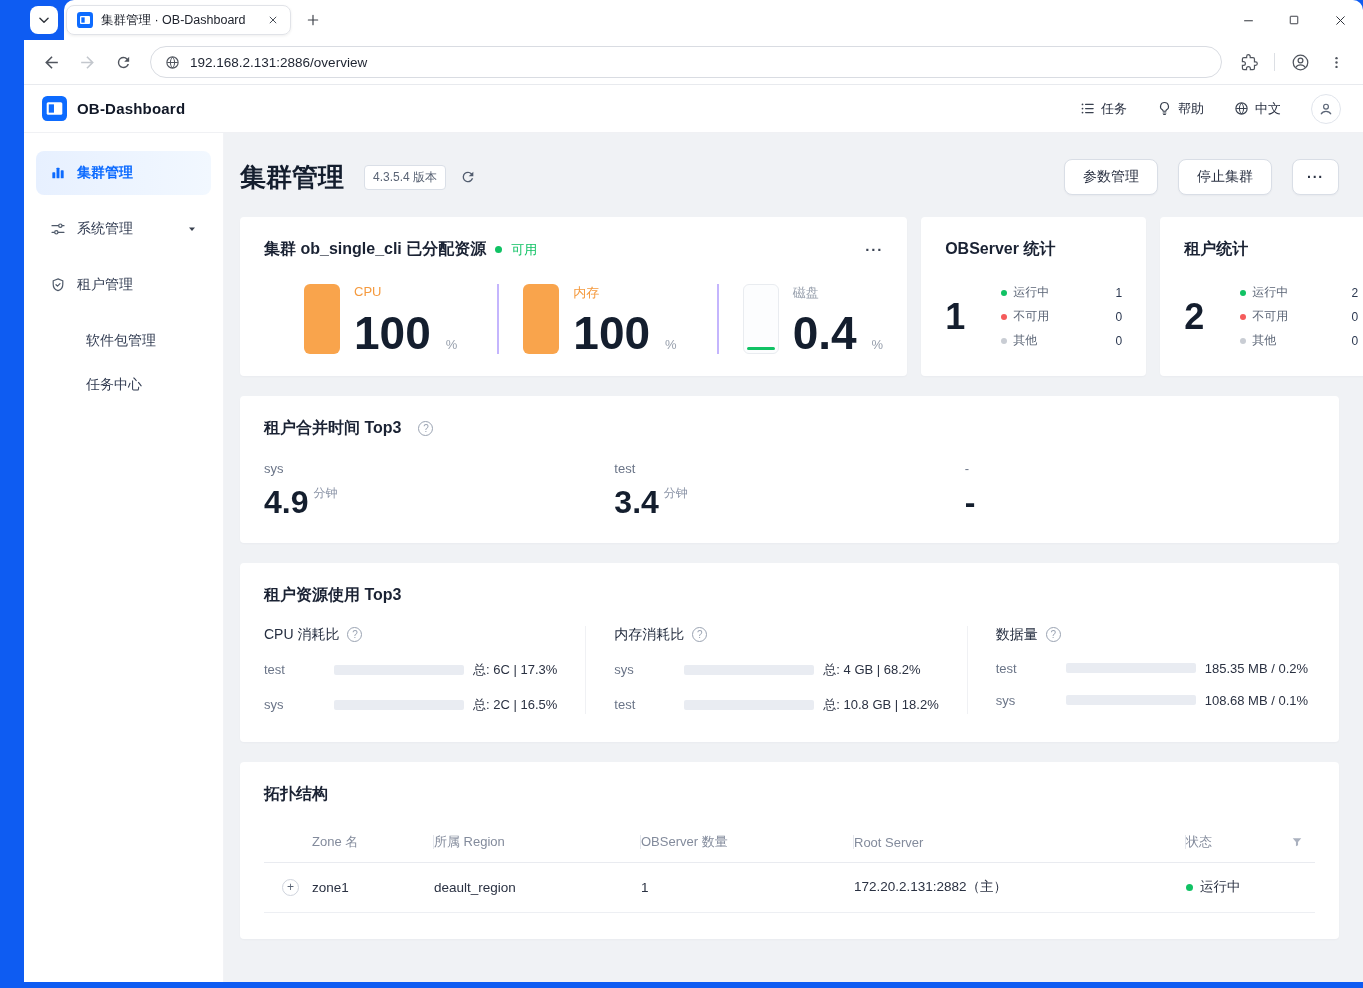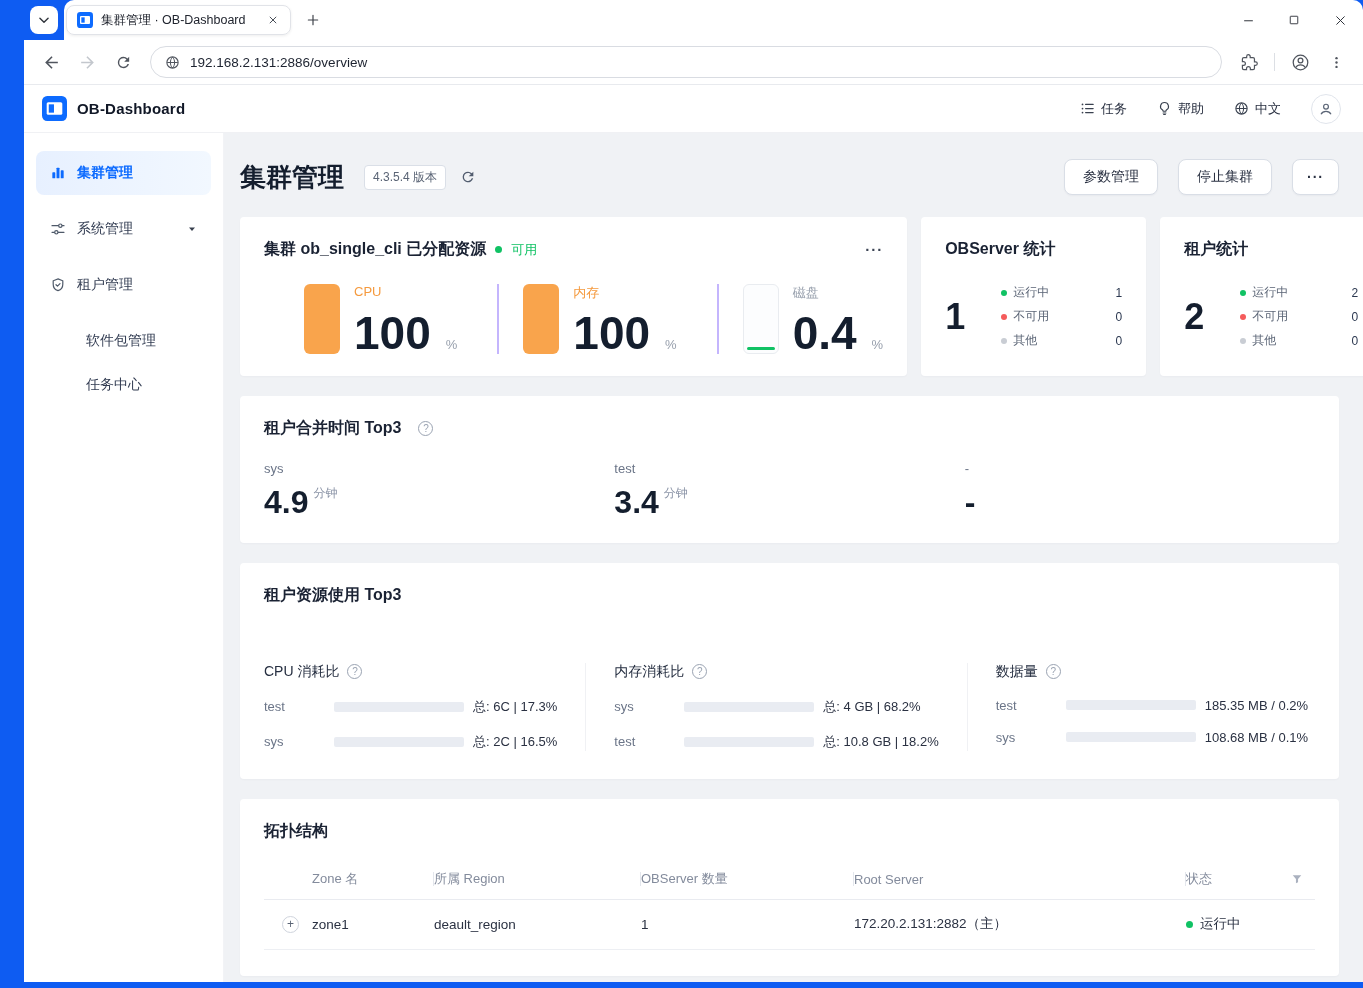--- a/index.html
+++ b/index.html
@@ -88,21 +88,21 @@
   .merge { padding:22px 24px 26px; }
   .help { width:15px; height:15px; border:1px solid #9aa3b2; border-radius:50%; color:#9aa3b2; font-size:10px; display:inline-flex; align-items:center; justify-content:center; margin-left:8px; }
   .m-grid { display:grid; grid-template-columns:1fr 1fr 1fr; margin-top:22px; }
   .m-name { font-size:13px; color:#6b7588; }
   .m-val { margin-top:12px; display:flex; align-items:flex-start; line-height:.9; }
   .m-val b { font-size:32px; font-weight:700; color:#141e2e; }
   .m-val i { font-style:normal; font-size:12px; color:#8a93a6; margin:0 0 2px 5px; }
 
   .usage { padding:22px 24px 28px; }
   .u-grid { display:grid; grid-template-columns:1fr 1fr 1fr; column-gap:0; margin-top:20px; }
-  .usec { padding-right:28px;margin-top:37px; }
+  .usec { padding-right:28px; }
   .usec + .usec { border-left:1px solid #f0f1f4; padding-left:28px; }
   .usec-head { font-size:14px; color:#252e40; display:flex; align-items:center; }
   .urow { display:flex; align-items:center; margin-top:17px; font-size:13px; }
   .uname { width:70px; color:#6b7588; }
   .utrack { width:130px; height:10px; background:#e9ecf2; border-radius:2px; overflow:hidden; flex:none; }
   .ufill { height:100%; border-radius:2px; min-width:1px; }
   .ulabel { margin-left:9px; color:#2a3142; white-space:nowrap; }
 
   .topo { padding:22px 24px 26px; }
   .ttable { margin-top:18px; }

